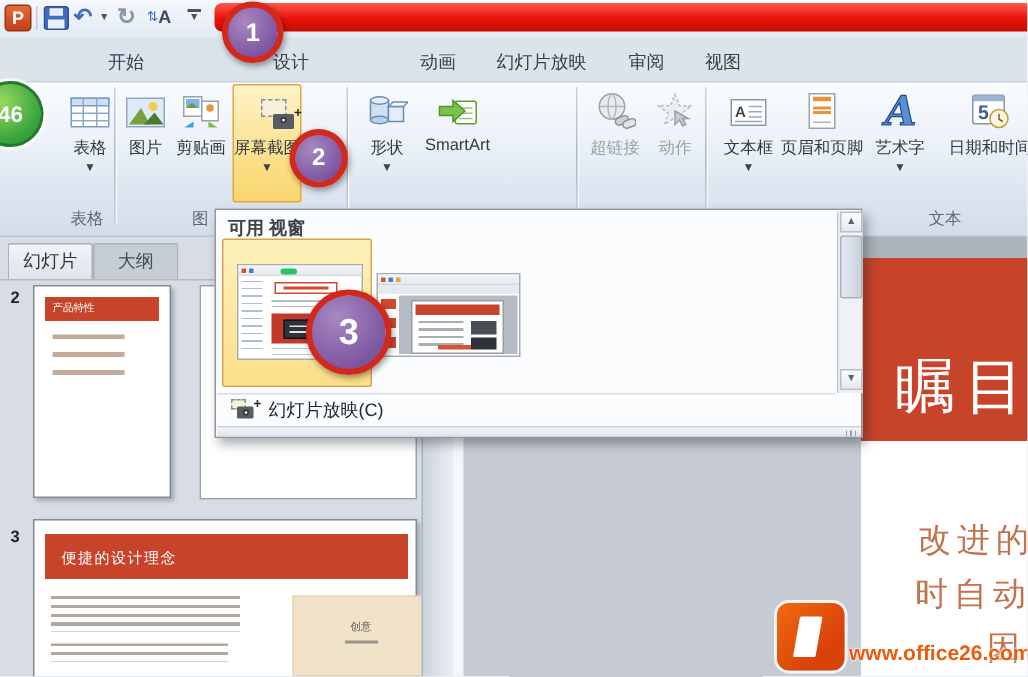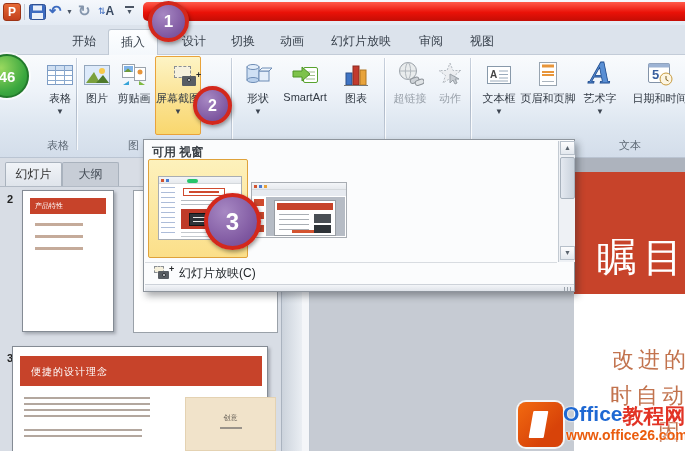--- a/index.html
+++ b/index.html
@@ -211,23 +211,21 @@
     <span class="a">A</span>
   </div>
   <div class="abs qat-more">
     <div class="bar"></div>
       <div class="dn">▼</div>
   </div>
   <div class="abs red-annotation"></div>
 
   <div class="abs tab-underline"></div>
   <div class="abs rtab" style="left:60px;width:48px">开始</div>
-  <div class="abs rtab active" style="left:108px;width:50px">插入</div>
   <div class="abs rtab" style="left:168px;width:52px">设计</div>
-  <div class="abs rtab" style="left:218px;width:50px">切换</div>
   <div class="abs rtab" style="left:268px;width:48px">动画</div>
   <div class="abs rtab" style="left:406px;width:50px">审阅</div>
   <div class="abs rtab" style="left:322px;width:78px">幻灯片放映</div>
   <div class="abs rtab" style="left:458px;width:48px">视图</div>
 
   <div class="abs ribbon"></div>
   <div class="abs rsep" style="left:76px"></div>
   <div class="abs rsep" style="left:231px"></div>
   <div class="abs rsep" style="left:384px"></div>
   <div class="abs rsep" style="left:470px"></div>
@@ -303,31 +301,20 @@
     <span class="ric">
       <svg width="28" height="24" viewBox="0 0 28 24">
         <rect x="12.5" y="4.5" width="14" height="15" rx="1.5" fill="#fff" stroke="#58a32f"></rect>
         <path d="M15 9h9M15 12.5h9M15 16h9" stroke="#9fbe8a"></path>
         <polygon points="2,8 11,8 11,4 19,11 11,18 11,14 2,14" fill="#7dc24a" stroke="#4e9427"></polygon>
       </svg>
       </span>
     <span class="rlab">SmartArt</span>
   </div>
 
-  <div class="abs rbtn" style="left:334px;width:44px">
-    <span class="ric">
-      <svg width="26" height="24" viewBox="0 0 26 24">
-        <rect x="3" y="10" width="6" height="12" fill="#3f74c4" stroke="#2a4f8a"></rect>
-        <rect x="10" y="3" width="6" height="19" fill="#c23a2e" stroke="#8c2a21"></rect>
-        <rect x="17" y="7" width="6" height="15" fill="#e8a33b" stroke="#b07722"></rect>
-        <path d="M1 22.5h24" stroke="#777"></path>
-      </svg>
-      </span>
-    <span class="rlab">图表</span>
-  </div>
 
   <div class="abs rbtn disabled" style="left:388px;width:44px">
     <span class="ric">
       <svg width="28" height="26" viewBox="0 0 28 26">
         <circle cx="12" cy="10" r="8.5" fill="#e9eced" stroke="#9aa1a8"></circle>
         <path d="M3.5 10h17M12 1.5c-3.5 2.5-3.5 14.5 0 17M12 1.5c3.5 2.5 3.5 14.5 0 17" fill="none" stroke="#b0b7bd"></path>
         <rect x="14" y="17" width="9" height="5" rx="2.5" fill="#cdd2d7" stroke="#8b9197" transform="rotate(-20 18 19)"></rect>
         <rect x="19" y="19" width="9" height="5" rx="2.5" fill="#dfe3e6" stroke="#8b9197" transform="rotate(-20 23 21)"></rect>
       </svg>
       </span>
@@ -401,21 +388,21 @@
   <div class="abs pane-tabline"></div>
 
   <div class="abs sl-num" style="left:7px;top:193px">2</div>
   <div class="abs thumb" style="left:22px;top:190px;width:92px;height:142px">
     <div class="abs s2-bar">产品特性</div>
     <div class="abs s2-lines"></div>
   </div>
   <div class="abs whitebox-b"></div>
 
   <div class="abs sl-num" style="left:7px;top:352px">3</div>
-  <div class="abs thumb" style="left:12px;top:346px;width:256px;height:106px">
+  <div class="abs thumb" style="left:22px;top:346px;width:256px;height:106px">
     <div class="abs s3-bar">便捷的设计理念</div>
     <div class="abs s3-p1"></div>
     <div class="abs s3-p2"></div>
     <div class="abs s3-box">
       <div class="cap">创意</div>
       <div class="ln"></div>
     </div>
   </div>
 
   <div class="abs pane-scroll"></div>
@@ -426,24 +413,20 @@
   <div class="abs slide-page">
     <div class="abs slide-banner"></div>
     <div class="abs slide-title">瞩目</div>
     <div class="abs slide-body" style="left:38px;top:173px">改进的</div>
     <div class="abs slide-body" style="left:36px;top:209px">时自动</div>
     <div class="abs slide-body" style="left:84px;top:245px">因</div>
   </div>
 
   <div class="abs brand-icon">
     <div class="brand-fold"></div>
-  </div>
-  <div class="abs brand-text">
-    <span class="b1">Office</span>
-    <span class="b2">教程网</span>
   </div>
   <div class="abs brand-url">www.office26.com</div>
 
   <div class="abs dropdown">
     <div class="abs dd-header">可用 视窗</div>
 
     <div class="abs tile1">
       <div class="mini t1">
         <div class="m-top">
           <span class="dot" style="left:2px;background:#d35430"></span>

